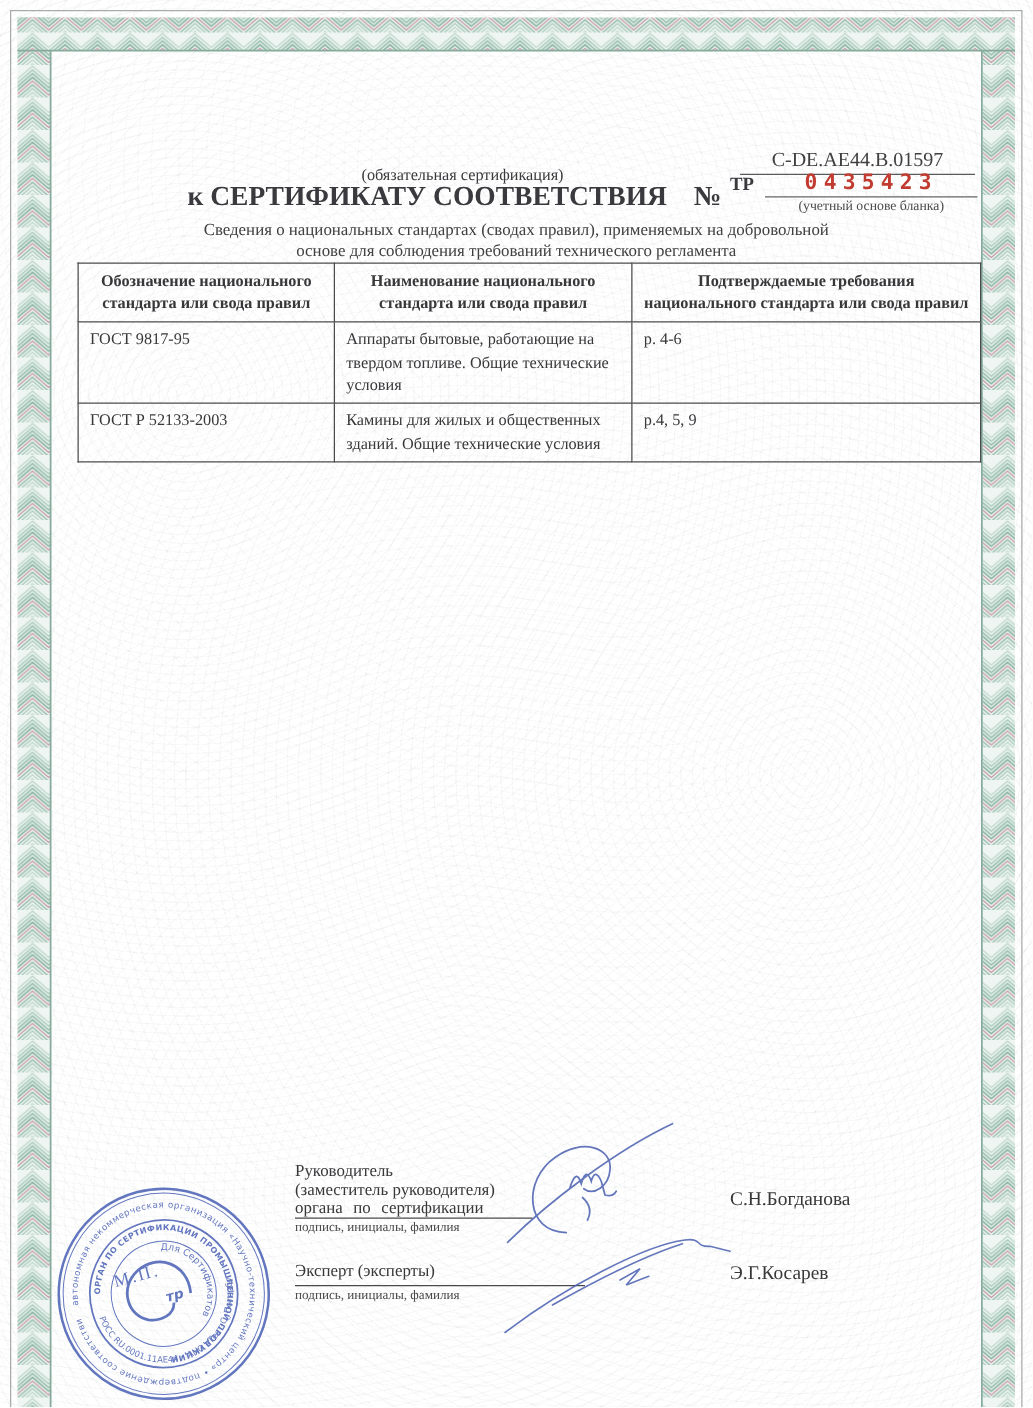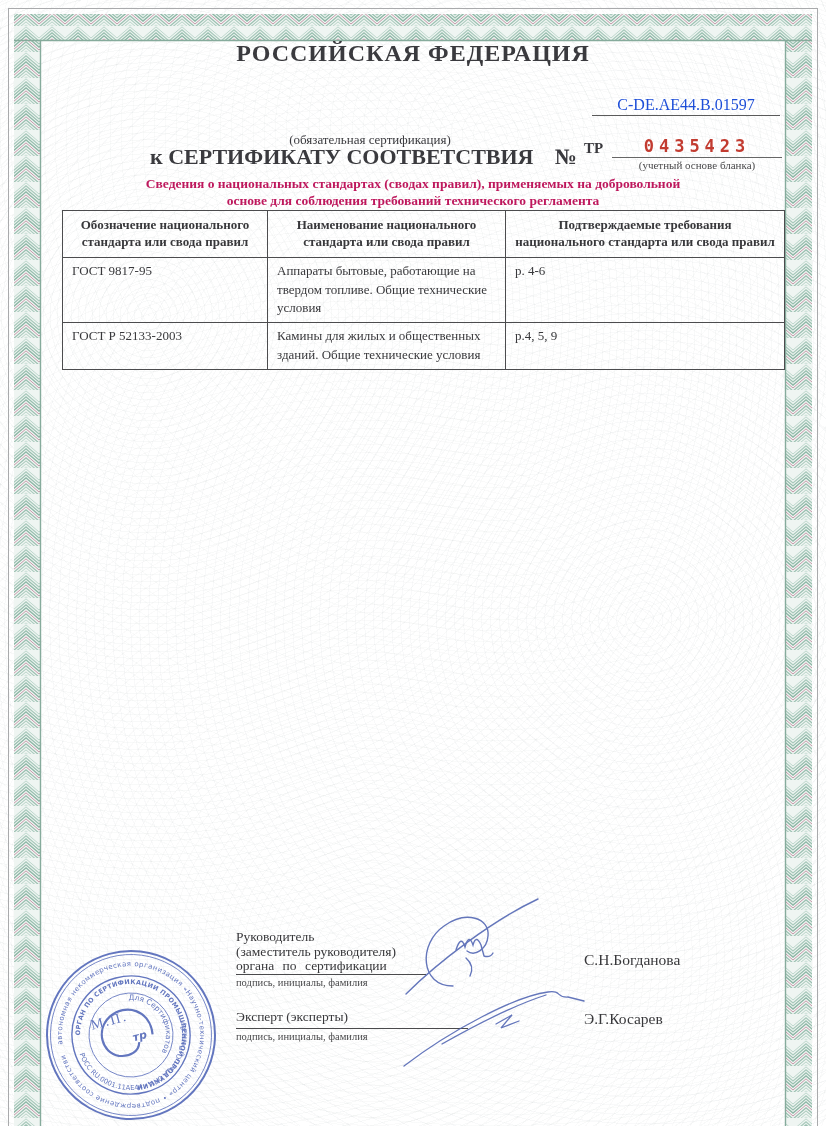--- a/index.html
+++ b/index.html
@@ -23,32 +23,32 @@
   .border-svg{position:absolute;inset:0;z-index:1;pointer-events:none;}
   .content{position:absolute;inset:0;z-index:2;}
 
   .abs{position:absolute;}
   .center{text-align:center;}
 
   .country-title{top:40px;left:0;right:0;font-size:24px;font-weight:bold;letter-spacing:1px;color:#3a3a3e;}
   .doc-type{top:83px;left:0;right:0;font-size:16px;font-weight:bold;color:#3a3a3e;}
   .cert-line{top:104px;left:150px;font-size:22px;font-weight:bold;color:#3a3a3e;white-space:nowrap;margin-top:40px;}
   .cert-line .no-sign{margin-left:16px;}
-  .cert-number{top:96px;left:592px;width:188px;border-bottom:1px solid #5a5a5a;font-size:16px;text-align:center;padding-bottom:1px;color:#1d4ed8;}
+  .cert-number{top:120px;left:592px;width:188px;border-bottom:1px solid #5a5a5a;font-size:16px;text-align:center;padding-bottom:1px;color:#404040;}
   .cert-kind{top:132px;left:150px;width:440px;font-size:13px;font-weight:normal;color:#3a3a3e;}
   .tr-label{top:140px;left:584px;font-size:15px;font-weight:bold;color:#3a3a3e;}
   .blank-wrap{top:136px;left:612px;width:170px;text-align:center;}
   .blank-number{
     display:block;border-bottom:1px solid #666;padding-bottom:1px;
     font-family:"DejaVu Sans Mono", monospace;font-size:17px;font-weight:bold;
     letter-spacing:5px;color:#c23b30;
   }
   .blank-caption{display:block;font-size:11px;color:#4a4a4c;margin-top:1px;}
 
-  .intro{top:176px;left:78px;width:670px;font-size:13.5px;font-weight:bold;line-height:1.25;color:#be185d;}
+  .intro{top:176px;left:78px;width:670px;font-size:13.5px;font-weight:normal;line-height:1.25;color:#404040;}
 
   table.std{
     position:absolute;top:210px;left:62px;width:722px;
     border-collapse:collapse;table-layout:fixed;
     font-size:13px;color:#38383b;
   }
   table.std th,table.std td{border:1.2px solid #4c4c4e;vertical-align:top;padding:4px 9px;margin-top:28px;}
   table.std th{font-weight:bold;text-align:center;line-height:1.3;padding-top:6px;padding-bottom:6px;}
   table.std td{line-height:1.45;}
   .col1{width:205px;} .col2{width:238px;} .col3{width:279px;}
@@ -97,21 +97,20 @@
     <rect x="14" y="14" width="798" height="26" fill="url(#chev)"></rect>
     <rect x="14" y="14" width="26" height="1112" fill="url(#chev)"></rect>
     <rect x="786" y="14" width="26" height="1112" fill="url(#chev)"></rect>
     <line x1="14" y1="40.5" x2="812" y2="40.5" stroke="#86ab9c" stroke-width="1.4"></line>
     <line x1="40.5" y1="40" x2="40.5" y2="1126" stroke="#86ab9c" stroke-width="1.4"></line>
     <line x1="785.5" y1="40" x2="785.5" y2="1126" stroke="#86ab9c" stroke-width="1.4"></line>
   </svg>
 
   <div class="content">
 
-    <div class="abs center country-title">РОССИЙСКАЯ ФЕДЕРАЦИЯ</div>
 
     <div class="abs cert-line">
       <span>к СЕРТИФИКАТУ СООТВЕТСТВИЯ</span>
       <span class="no-sign">№</span>
     </div>
     <div class="abs cert-number">C-DE.AE44.B.01597</div>
     <div class="abs center cert-kind">(обязательная сертификация)</div>
 
     <div class="abs tr-label">ТР</div>
     <div class="abs blank-wrap">

